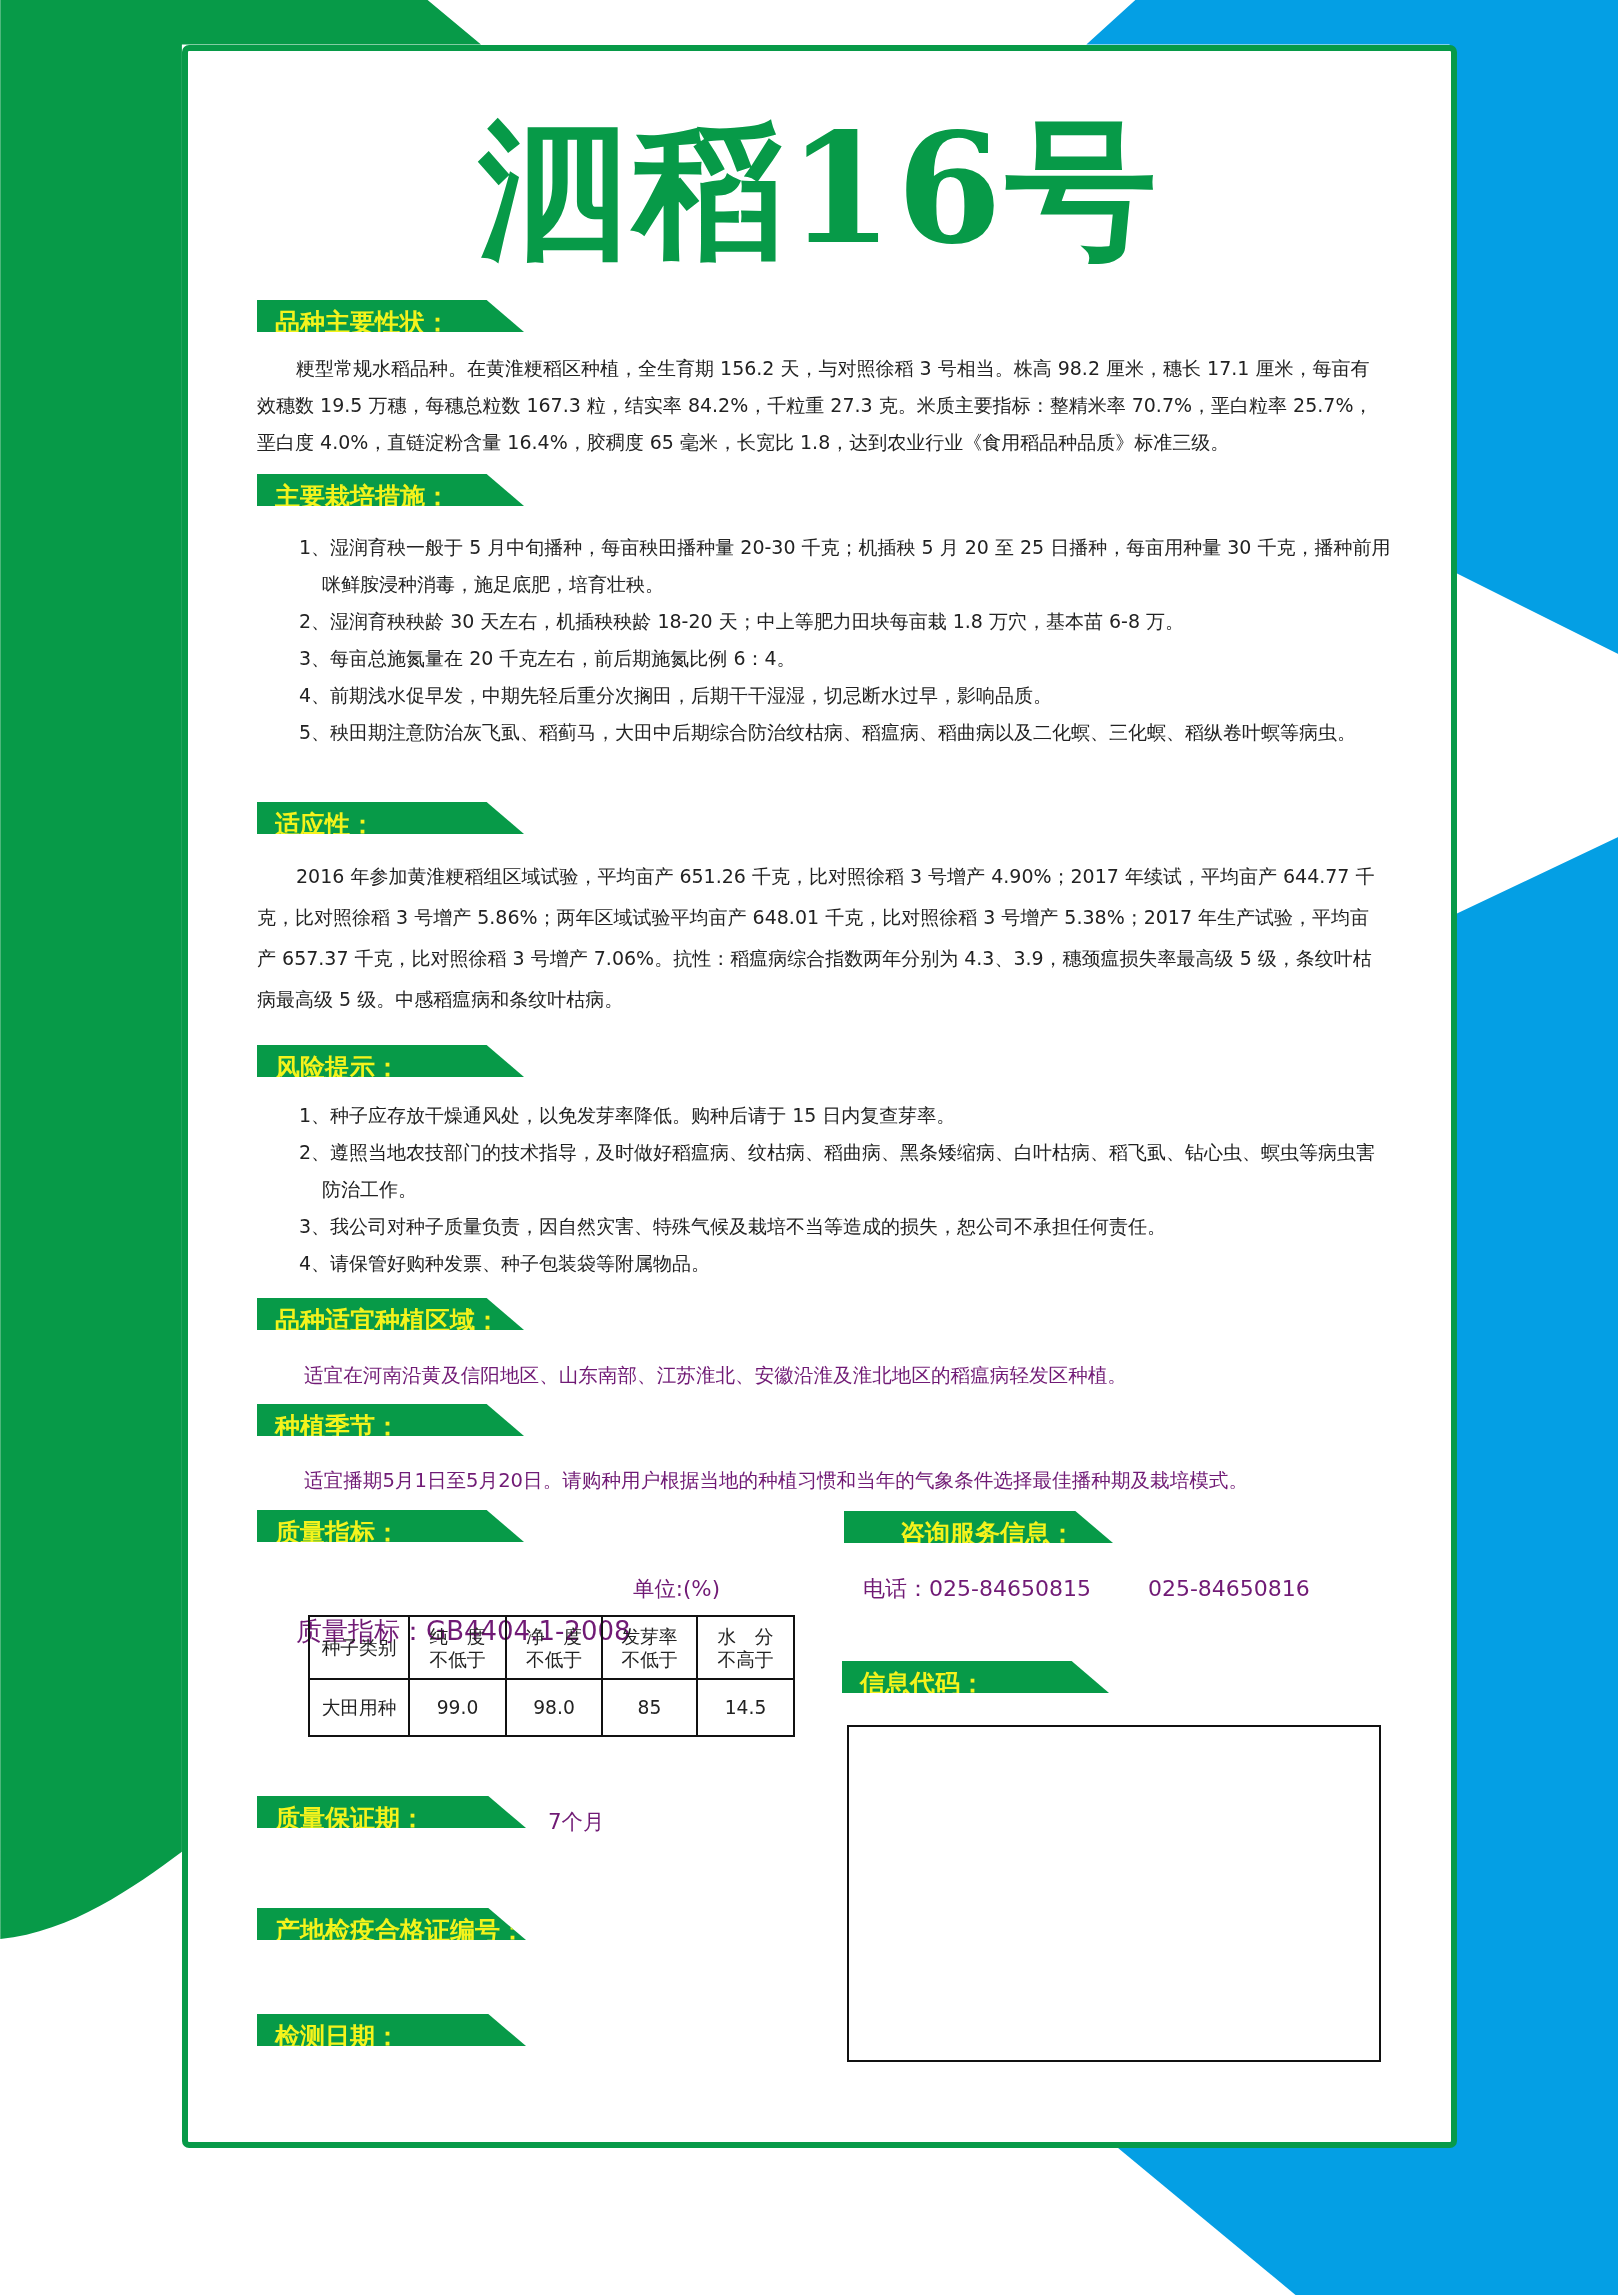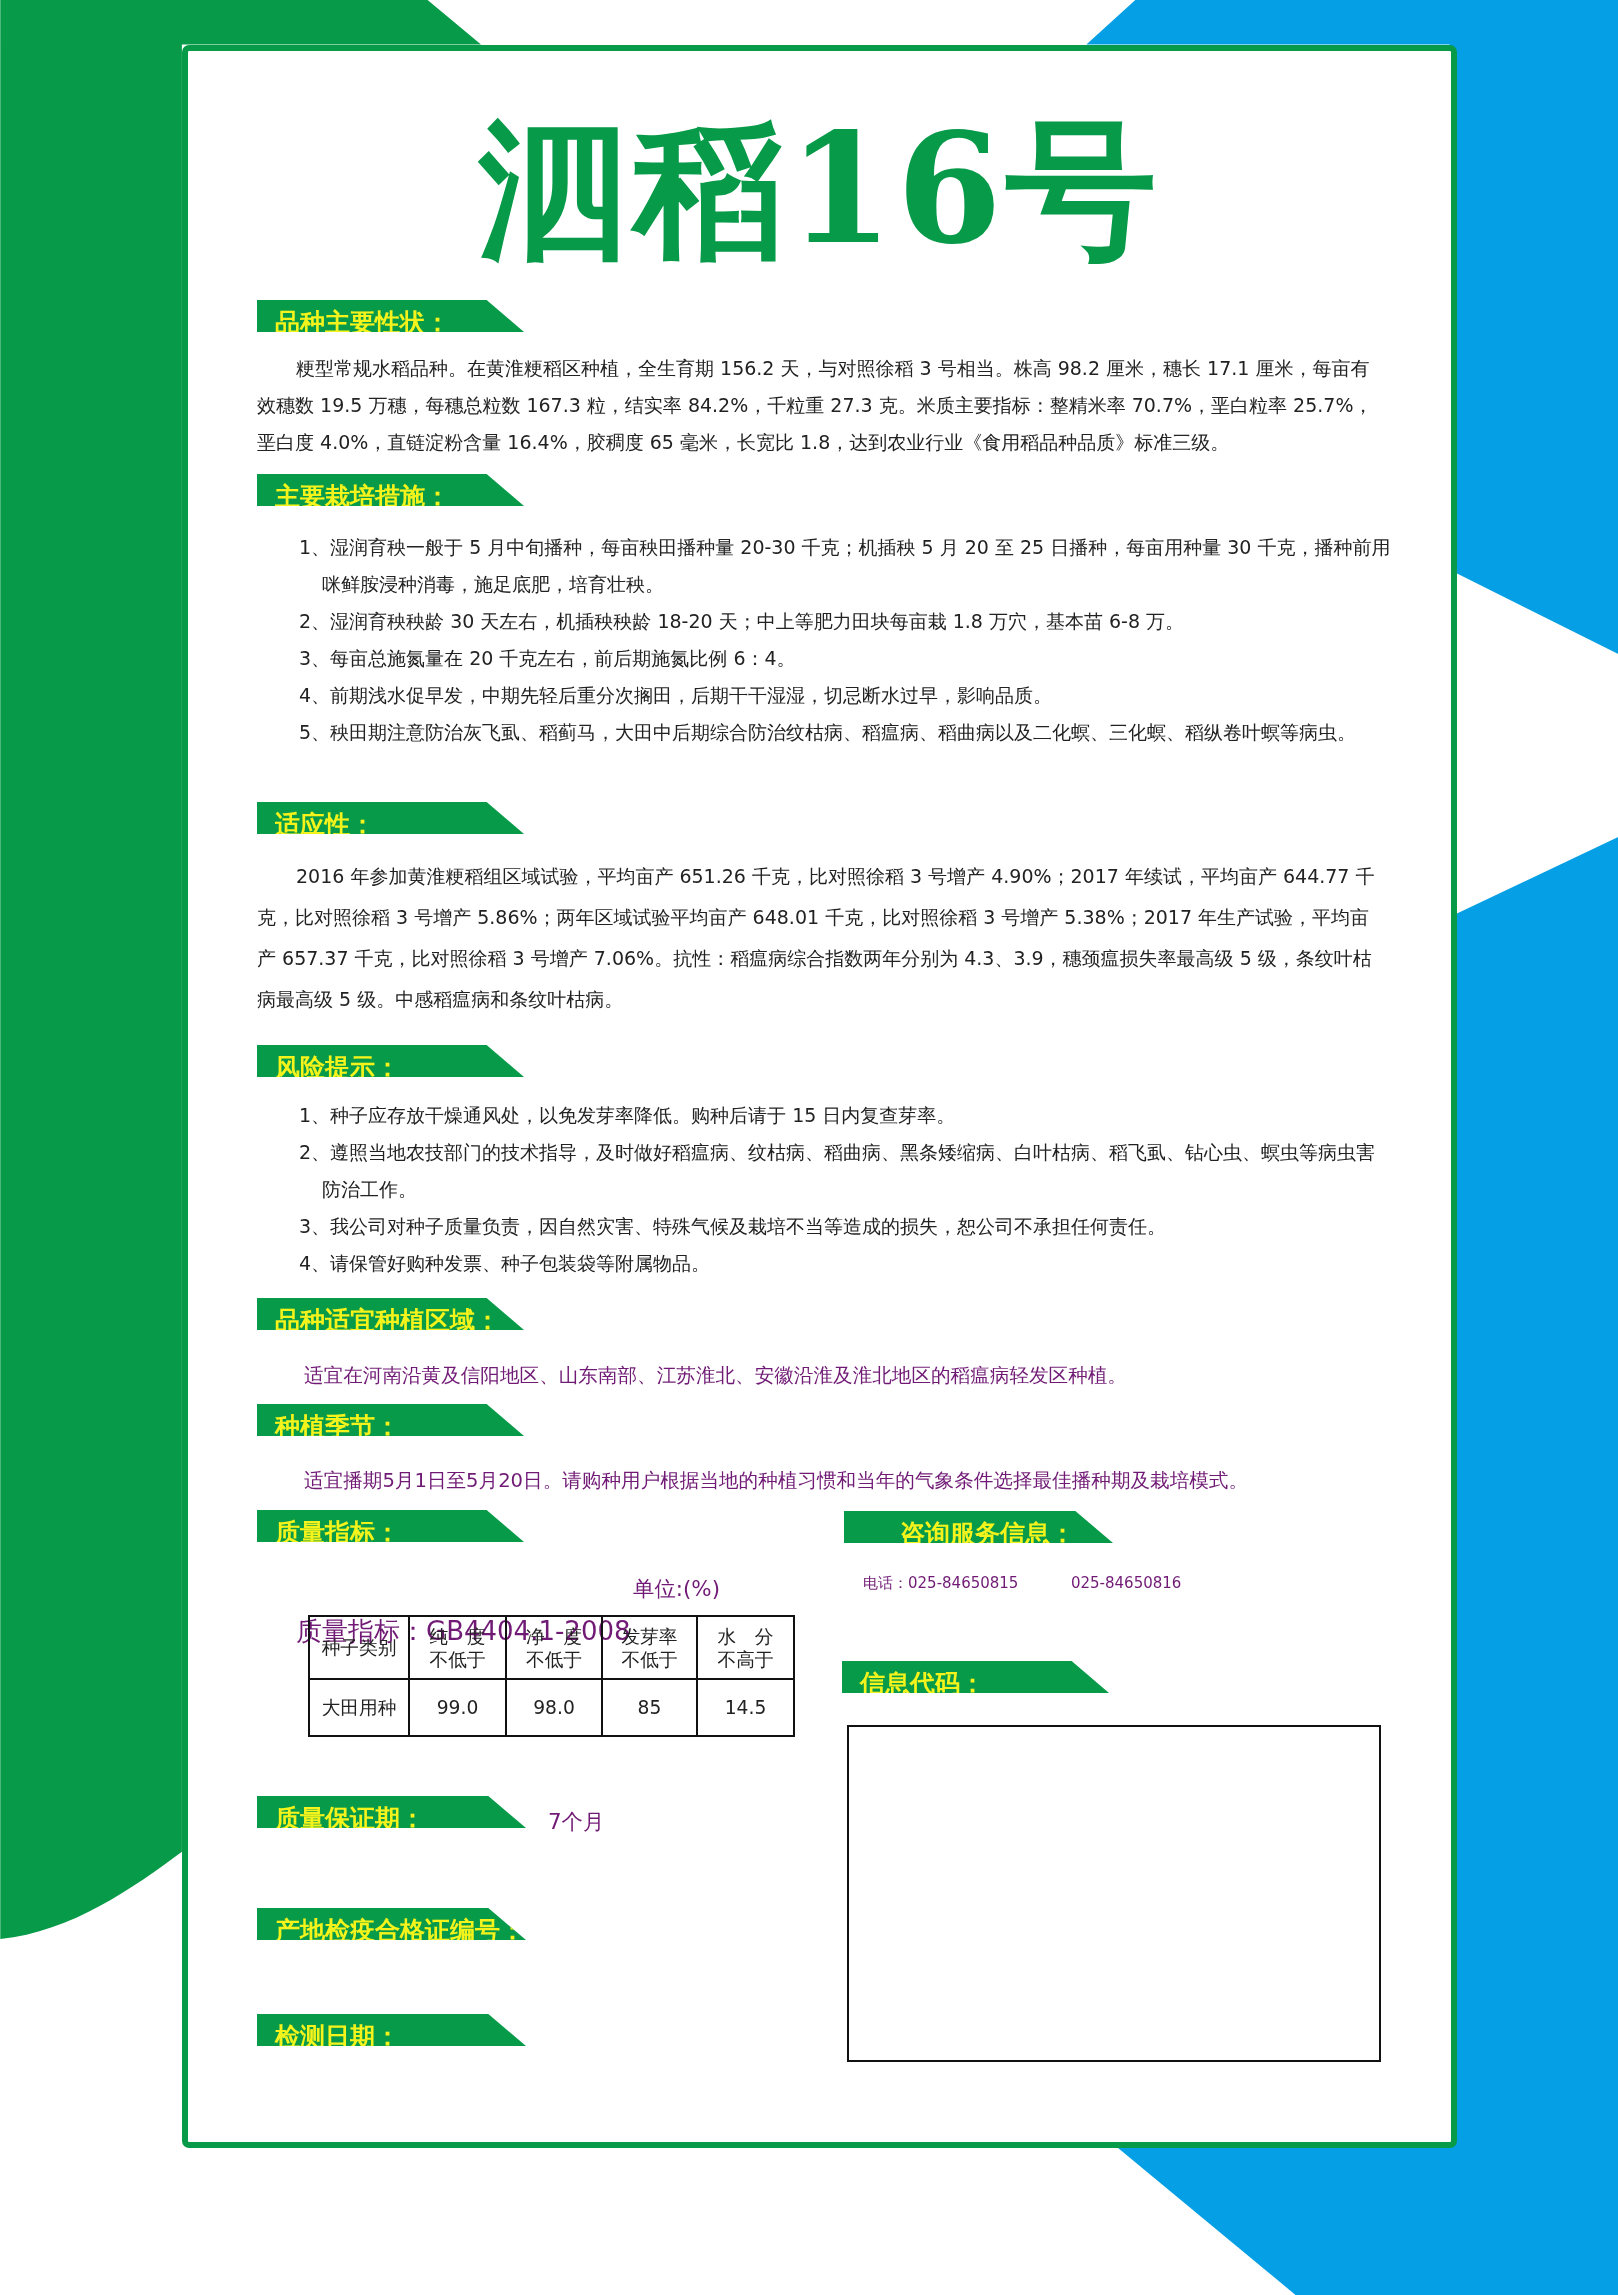--- a/index.html
+++ b/index.html
@@ -122,21 +122,21 @@
       <td>大田用种</td>
       <td>99.0</td>
       <td>98.0</td>
       <td>85</td>
       <td>14.5</td>
     </tr>
   </tbody>
     </table>
 
   <div class="tab" style="left:656px; top:1460px; width:269px;text-align:center;">咨询服务信息：</div>
-  <div class="plain" style="left:675px; top:1523px; font-size:15px;">
+  <div class="plain" style="left:675px; top:1523px; font-size:22px;">
     <span>电话：</span><span>025-84650815</span>
     <span style="display:inline-block; width:43px;"></span>
     <span>025-84650816</span>
   </div>
 
   <div class="tab" style="left:654px; top:1610px; width:267px;">信息代码：</div>
   <div class="code-box"></div>
 
   <div class="tab" style="left:69px; top:1745px; width:269px;">质量保证期：</div>
   <div class="plain" style="left:360px; top:1756px; font-size:21.4px;">7个月</div>

